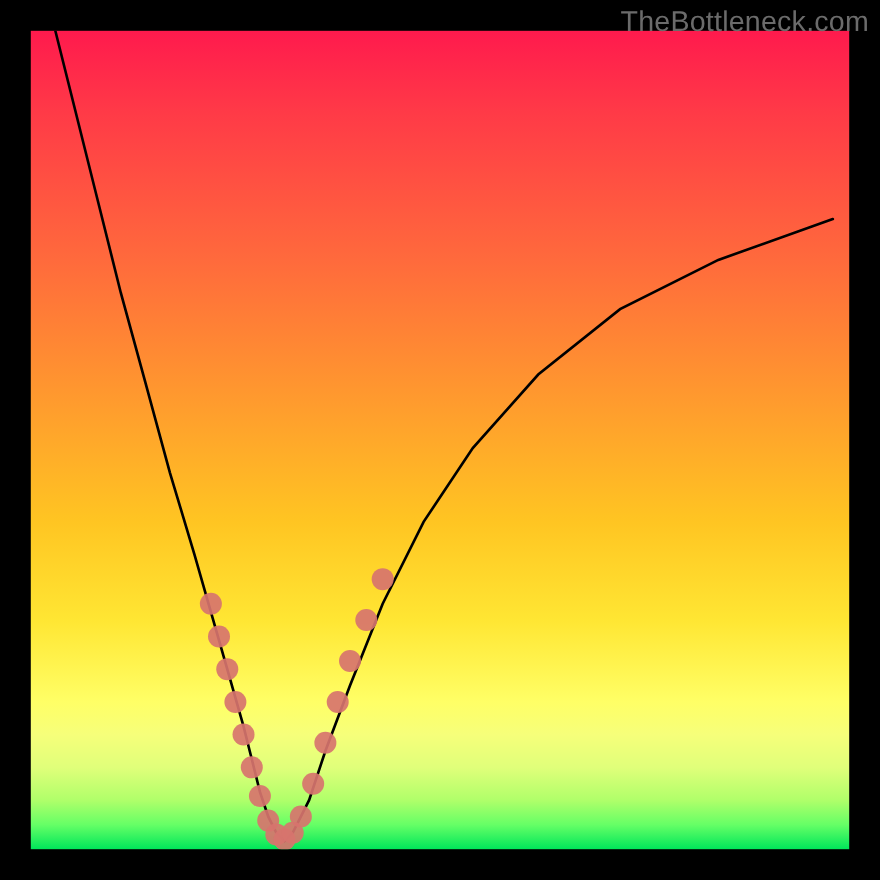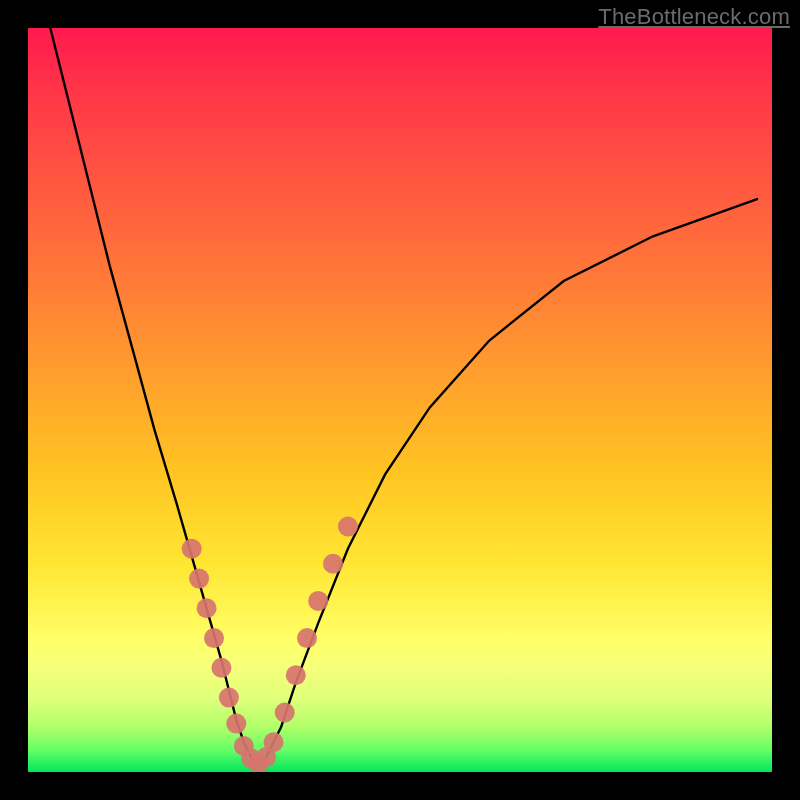--- a/index.html
+++ b/index.html
@@ -38,24 +38,23 @@
       #b0ff6a 94%,
       #66ff66 97%,
       #00e65a 100%
     );
   }
   .watermark {
     position: absolute;
     top: 4px;
     right: 10px;
     color: #6b6b6b;
-    font-size: 22px;
+    font-size: 26px;
     letter-spacing: 0.2px;
     user-select: none;
-    text-decoration: underline;
   }
   svg.curve {
     position: absolute;
     left: 0;
     top: 0;
     width: 744px;
     height: 744px;
   }
 </style>
 </head>

